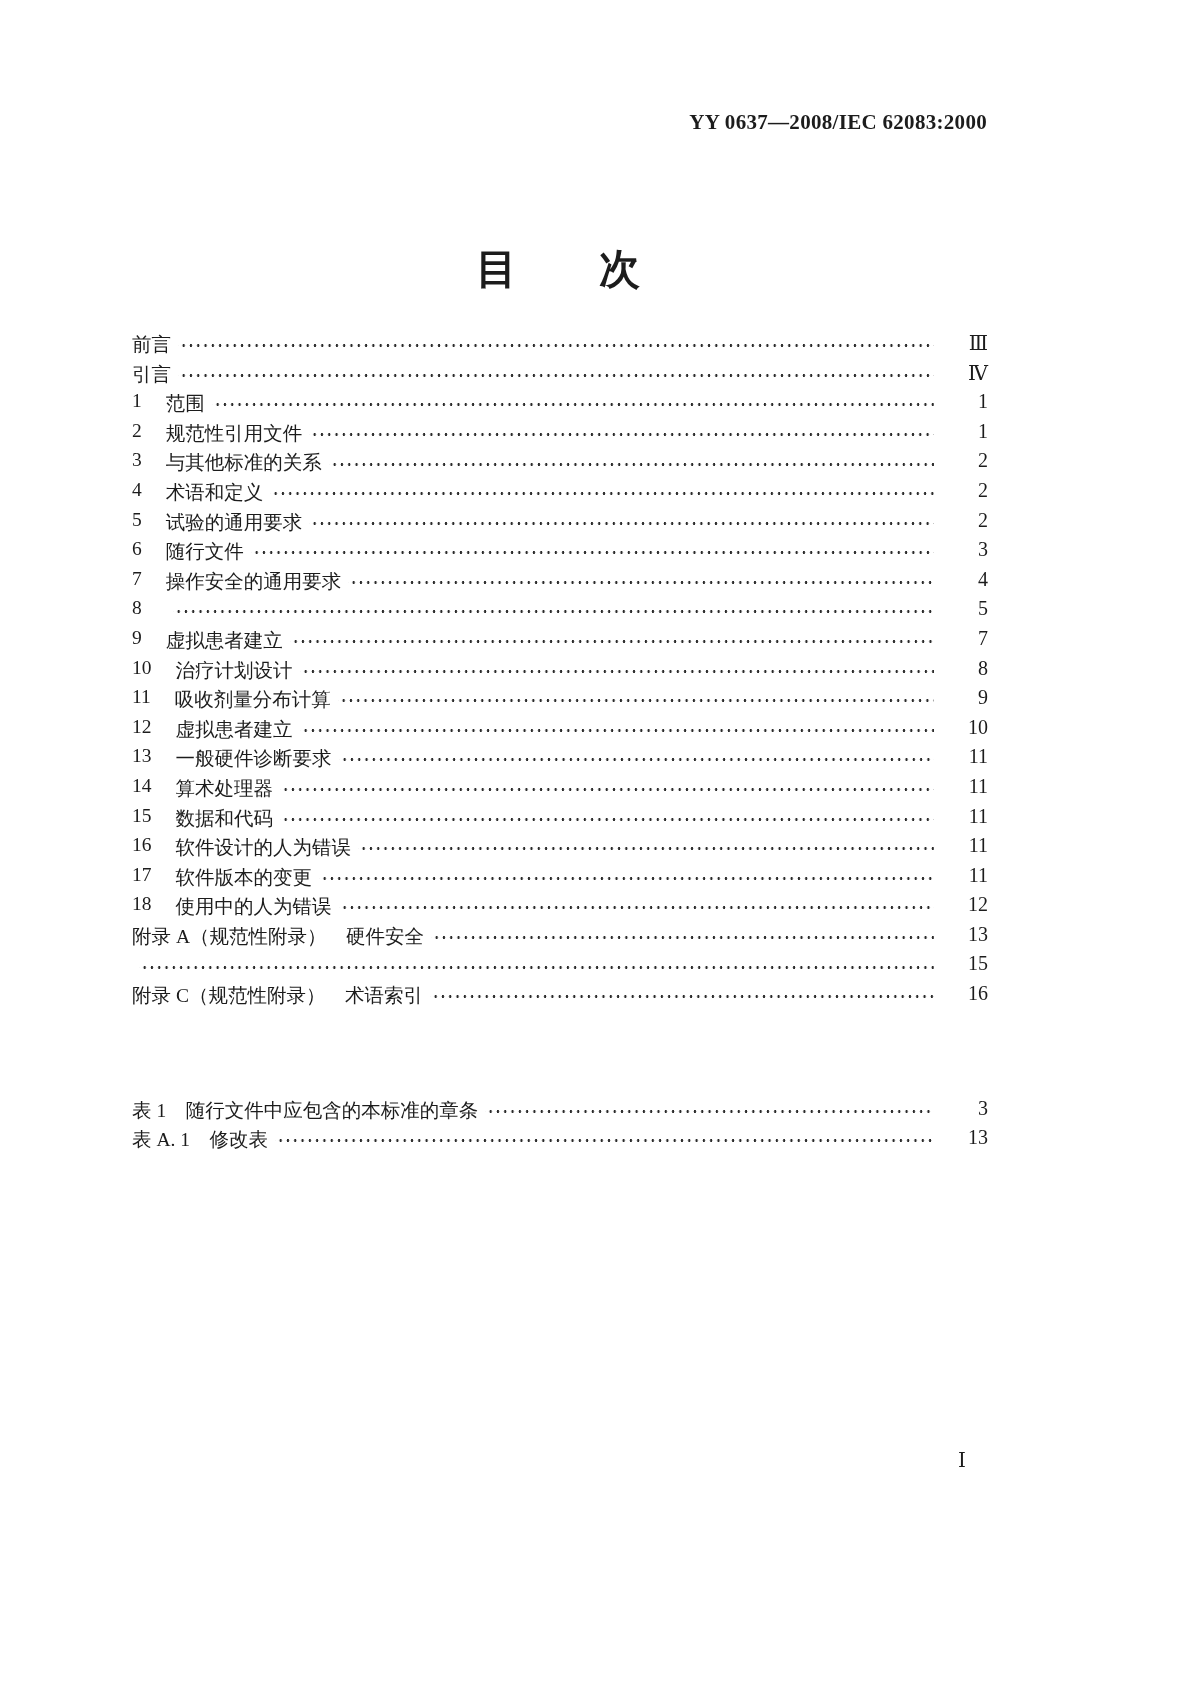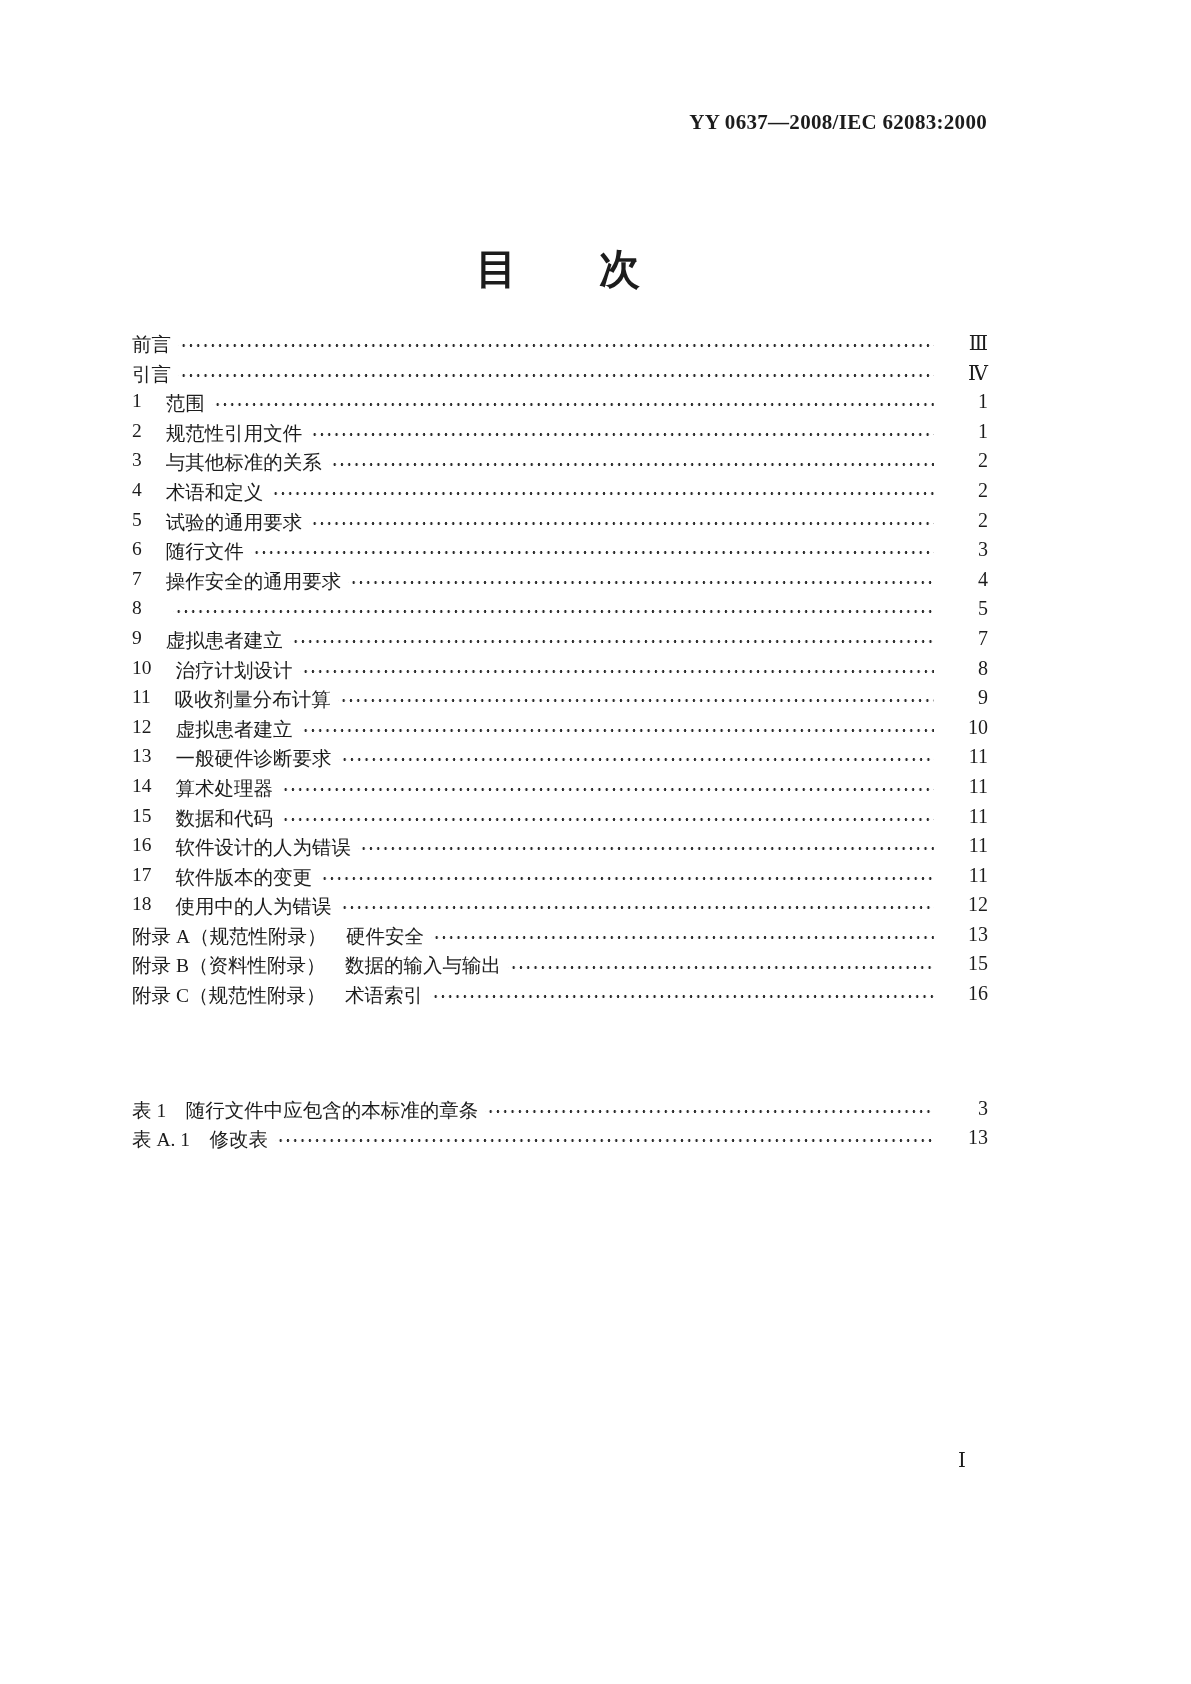--- a/index.html
+++ b/index.html
@@ -202,21 +202,20 @@
           <span class="title">使用中的人为错误</span>
           <span class="leader"></span>
           <span class="page-num">12</span>
         </div>
         <div class="toc-row">
           <span class="title">附录 A（规范性附录）　硬件安全</span>
           <span class="leader"></span>
           <span class="page-num">13</span>
         </div>
         <div class="toc-row">
-          <span class="title">附录 B（资料性附录）　数据的输入与输出</span>
           <span class="leader"></span>
           <span class="page-num">15</span>
         </div>
         <div class="toc-row">
           <span class="title">附录 C（规范性附录）　术语索引</span>
           <span class="leader"></span>
           <span class="page-num">16</span>
         </div>
       </div>
     <div id="toc-tables" class="toc-tables">

